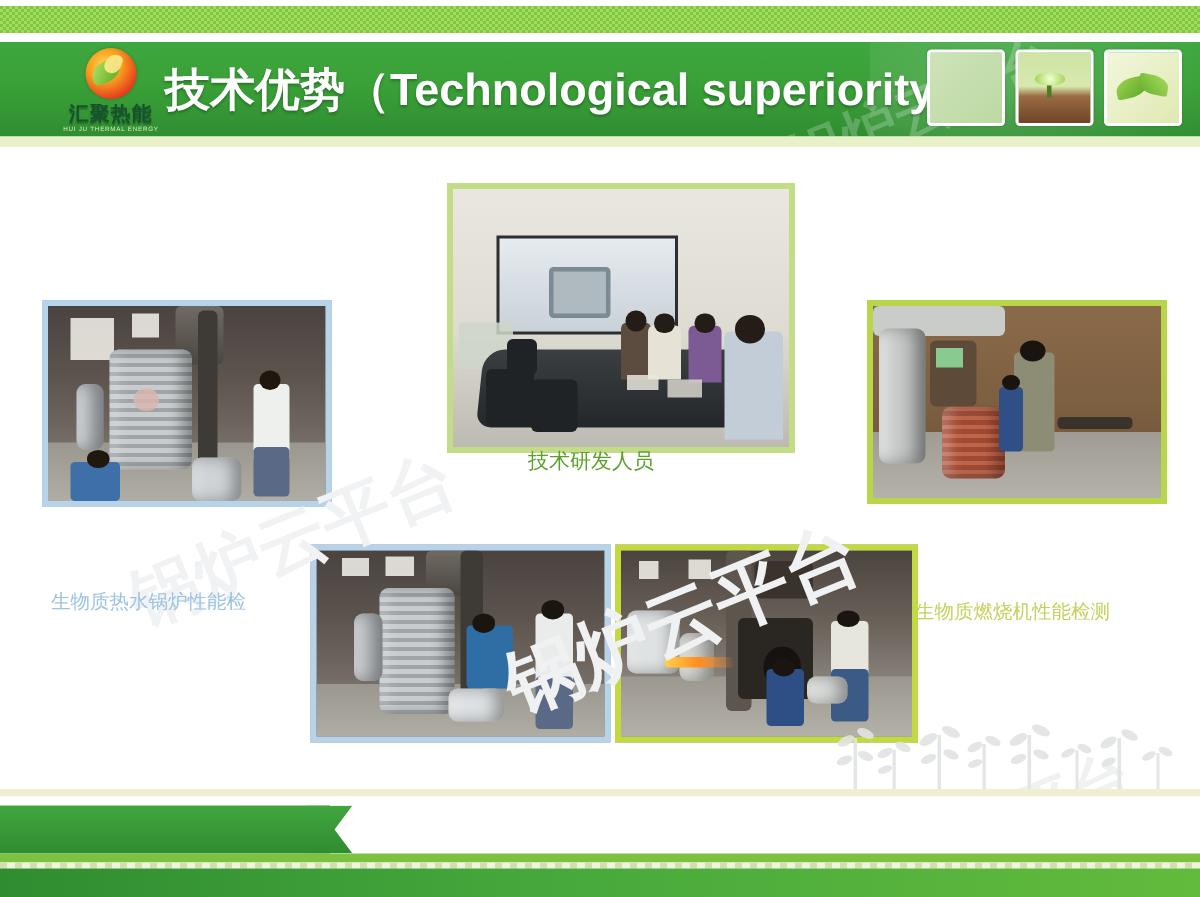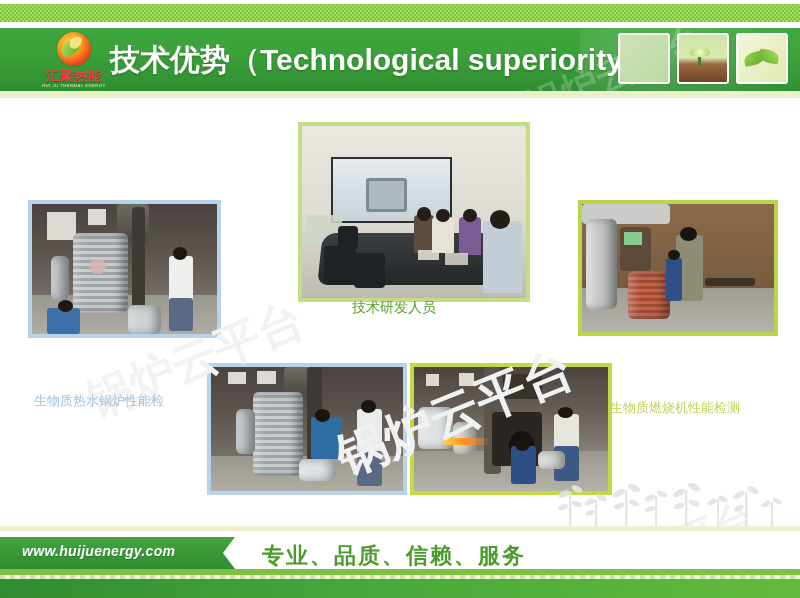--- a/index.html
+++ b/index.html
@@ -37,21 +37,21 @@
   .logo{position:absolute;left:26px;top:30px;width:96px;height:60px;z-index:4;
         display:flex;flex-direction:column;align-items:center;justify-content:center;}
   .logo-mark{position:relative;width:34px;height:34px;border-radius:50%;
              background:radial-gradient(circle at 38% 34%,#ffd84d 0%,#f79a1e 38%,#e8401f 72%,#c52212 100%);
              box-shadow:0 0 2px rgba(0,0,0,.25);}
   .logo-mark:before{content:"";position:absolute;left:4px;top:9px;width:20px;height:14px;
              border-radius:60% 10% 70% 20%;
              background:linear-gradient(130deg,#bfe36a,#6cb832 70%);transform:rotate(-18deg);}
   .logo-mark:after{content:"";position:absolute;left:13px;top:4px;width:11px;height:13px;
              border-radius:70% 30% 60% 40%;background:#ffe98a;opacity:.9;transform:rotate(18deg);}
-  .logo-cn{margin-top:3px;font-size:13px;font-weight:bold;color:#ef4444;letter-spacing:1px;
+  .logo-cn{margin-top:3px;font-size:13px;font-weight:bold;color:#14532d;letter-spacing:1px;
            line-height:1;text-shadow:0 1px 1px rgba(0,0,0,.35);}
   .logo-en{margin-top:2px;font-size:4.2px;color:#dff0c0;letter-spacing:.5px;line-height:1;white-space:nowrap;}
 
   .hdr-title{position:absolute;left:110px;top:33px;height:54px;display:flex;align-items:center;z-index:4;
              color:#ffffff;font-size:30px;font-weight:bold;letter-spacing:0px;white-space:nowrap;
              text-shadow:0 1px 2px rgba(0,0,0,.28);}
 
   .hdr-thumbs{position:absolute;right:12px;top:33px;display:flex;gap:7px;z-index:4;}
   .thumb{width:48px;height:47px;border:2px solid #ffffff;border-radius:3px;overflow:hidden;
          box-shadow:0 0 2px rgba(0,0,0,.15);}
@@ -326,22 +326,20 @@
         <ellipse cx="16" cy="9" rx="5" ry="2.5" transform="rotate(25 16 9)"></ellipse>
       </g>
     </g>
   </svg>
 
   <div class="footer">
     <div class="f-pale"></div>
     <div class="f-bar"></div>
     <div class="f-greenband"></div>
     <div class="f-chev"></div>
-    <div class="f-url">www.huijuenergy.com</div>
-    <div class="f-slogan">专业、品质、信赖、服务</div>
     <div class="f-lightline"></div>
     <div class="f-pale2"></div>
     <div class="f-dots"></div>
     <div class="f-bottom">
       
     </div>
   </div>
 
 </div>
 

